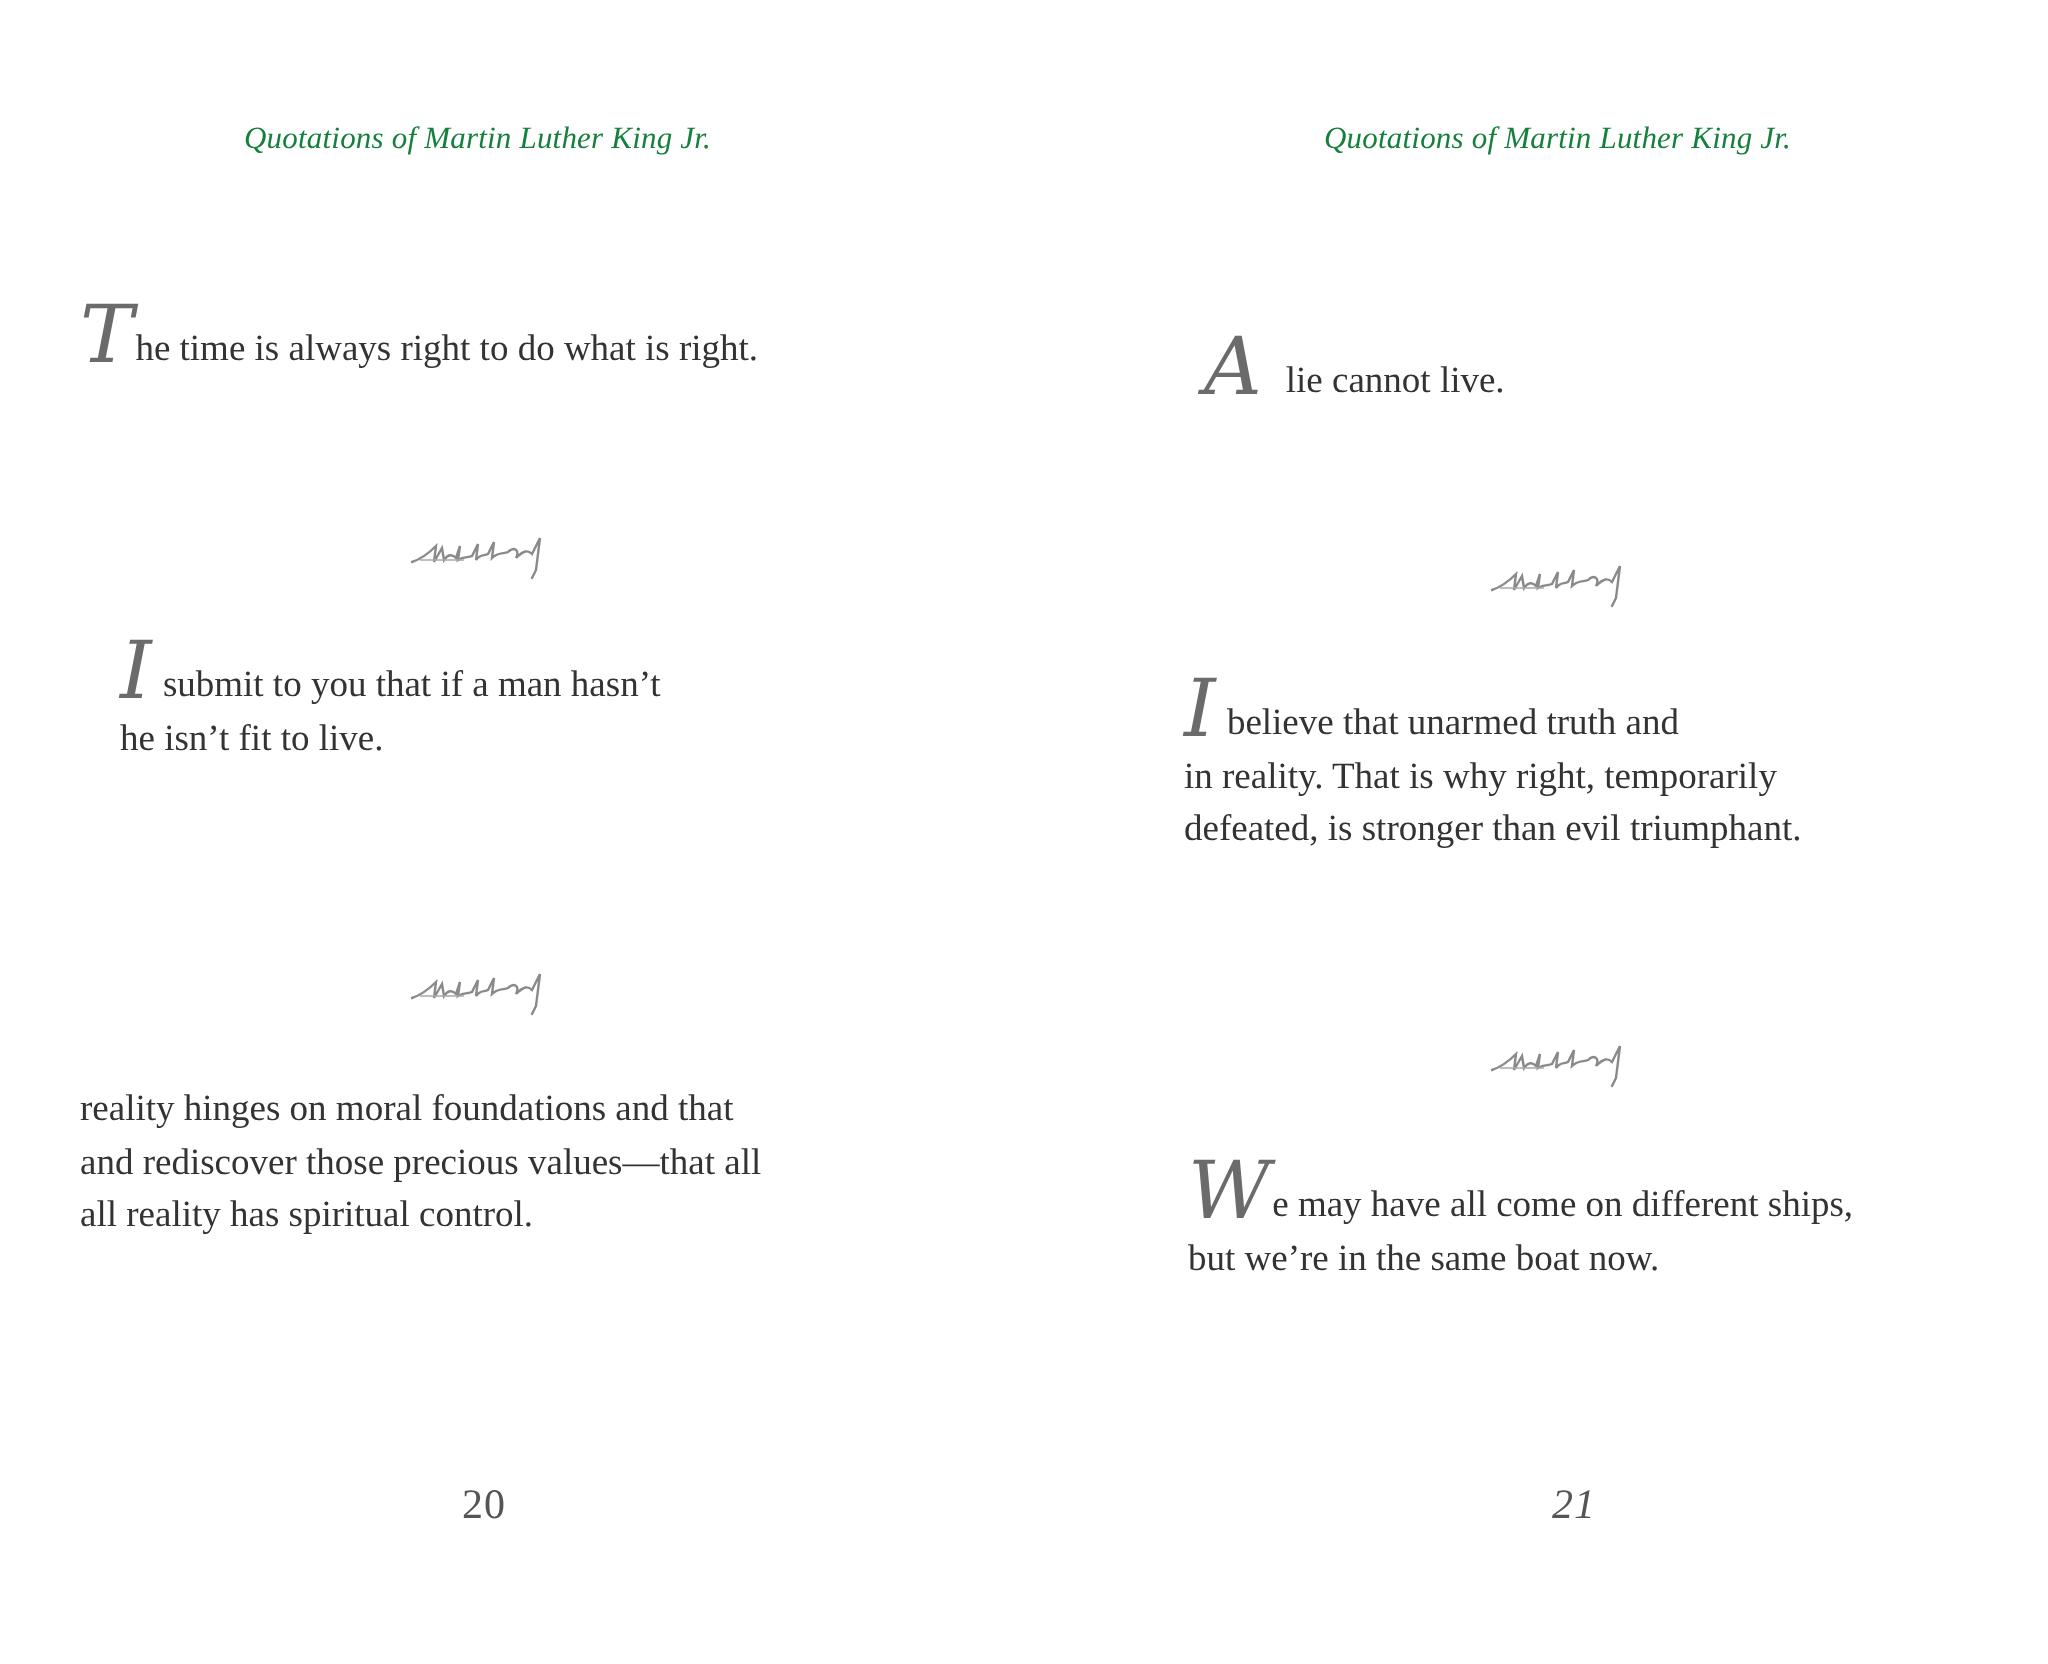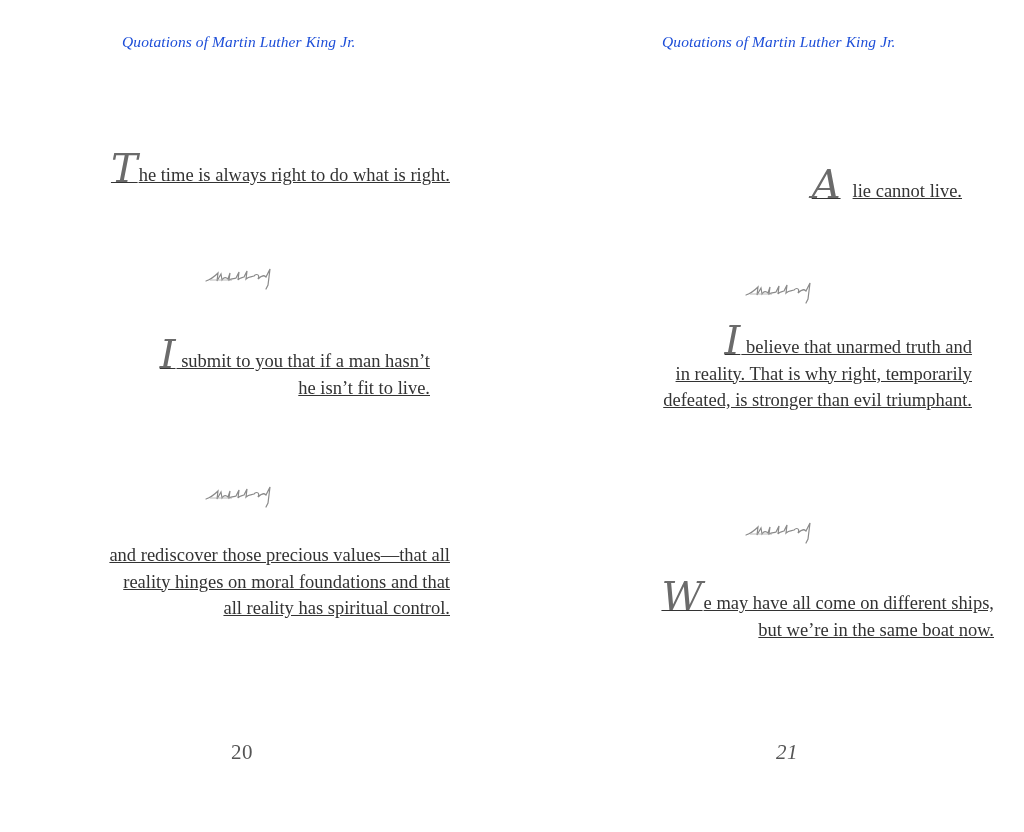--- a/index.html
+++ b/index.html
@@ -19,36 +19,35 @@
       position: absolute;
       top: 0;
       width: 512px;
       height: 832px;
     }
     .page-left { left: 0; }
     .page-right { left: 512px; }
 
     .running-header {
       position: absolute;
-      top: 33px;
+      top: 61px;
       font-style: italic;
       font-size: 15.5px;
-      color: #1d4ed8;
+      color: #15803d;
       letter-spacing: 0.1px;
     }
     .page-left .running-header { left: 122px; }
     .page-right .running-header { left: 150px; }
 
     .quote {
       position: absolute;
-      text-align: right;
+      text-align: left;
       font-size: 18.5px;
       line-height: 26.5px;
       color: #333333;
-      text-decoration: underline;
     }
     .dropcap {
       font-family: "DejaVu Serif", "Liberation Serif", serif;
       font-style: italic;
       font-size: 40px;
       line-height: 0;
       color: #6b6b6b;
       vertical-align: -1px;
       margin-right: 1px;
       font-weight: normal;
@@ -80,56 +79,56 @@
     <span class="dropcap">T</span><span>he time is always right to do what is right.</span>
   </div>
 
   <div class="signature" style="top:263px; left:202px;">
     <svg viewBox="0 0 80 28">
       <path d="M4 18 C10 16, 14 12, 16 10 L15 18 L19 11 L20 17 C22 14, 24 14, 26 16 L28 10 L27 17 C30 15, 32 16, 34 15 L37 9 L36 17 C38 14, 40 15, 42 14 L45 8 L44 16 C47 13, 50 14, 52 13 C55 10, 58 12, 56 16 C60 12, 62 12, 64 14 L68 6 L66 22 L64 26" fill="none" stroke="#8a8a8a" stroke-width="1.2" stroke-linecap="round"></path>
       <path d="M8 17 L30 17" fill="none" stroke="#a8a8a8" stroke-width="0.8"></path>
     </svg>
   </div>
 
-  <div class="quote" style="top:348px; left:60px; width:370px;">
+  <div class="quote" style="top:330px; left:60px; width:370px;">
     <div><span class="dropcap">I</span><span> submit to you that if a man hasn’t</span></div>
     <div>he isn’t fit to live.</div>
   </div>
 
   <div class="signature" style="top:481px; left:202px;">
     <svg viewBox="0 0 80 28">
       <path d="M4 18 C10 16, 14 12, 16 10 L15 18 L19 11 L20 17 C22 14, 24 14, 26 16 L28 10 L27 17 C30 15, 32 16, 34 15 L37 9 L36 17 C38 14, 40 15, 42 14 L45 8 L44 16 C47 13, 50 14, 52 13 C55 10, 58 12, 56 16 C60 12, 62 12, 64 14 L68 6 L66 22 L64 26" fill="none" stroke="#8a8a8a" stroke-width="1.2" stroke-linecap="round"></path>
       <path d="M8 17 L30 17" fill="none" stroke="#a8a8a8" stroke-width="0.8"></path>
     </svg>
   </div>
 
   <div class="quote" style="top:542px; left:40px; width:410px;">
+    <div>reality hinges on moral foundations and that</div>
     <div>and rediscover those precious values—that all</div>
-    <div>reality hinges on moral foundations and that</div>
     <div>all reality has spiritual control.</div>
   </div>
 
   <div class="page-number" style="left:231px;">20</div>
 </div>
 
 <div class="page page-right">
   <div class="running-header">Quotations of Martin Luther King Jr.</div>
 
   <div class="quote" style="top:178px; left:90px; width:360px;">
     <span class="dropcap spaced">A</span><span>lie cannot live.</span>
   </div>
 
   <div class="signature" style="top:277px; left:230px;">
     <svg viewBox="0 0 80 28">
       <path d="M4 18 C10 16, 14 12, 16 10 L15 18 L19 11 L20 17 C22 14, 24 14, 26 16 L28 10 L27 17 C30 15, 32 16, 34 15 L37 9 L36 17 C38 14, 40 15, 42 14 L45 8 L44 16 C47 13, 50 14, 52 13 C55 10, 58 12, 56 16 C60 12, 62 12, 64 14 L68 6 L66 22 L64 26" fill="none" stroke="#8a8a8a" stroke-width="1.2" stroke-linecap="round"></path>
       <path d="M8 17 L30 17" fill="none" stroke="#a8a8a8" stroke-width="0.8"></path>
     </svg>
   </div>
 
-  <div class="quote" style="top:334px; left:80px; width:380px;">
+  <div class="quote" style="top:349px; left:80px; width:380px;">
     <div><span class="dropcap">I</span><span> believe that unarmed truth and</span></div>
     <div>in reality. That is why right, temporarily</div>
     <div>defeated, is stronger than evil triumphant.</div>
   </div>
 
   <div class="signature" style="top:517px; left:230px;">
     <svg viewBox="0 0 80 28">
       <path d="M4 18 C10 16, 14 12, 16 10 L15 18 L19 11 L20 17 C22 14, 24 14, 26 16 L28 10 L27 17 C30 15, 32 16, 34 15 L37 9 L36 17 C38 14, 40 15, 42 14 L45 8 L44 16 C47 13, 50 14, 52 13 C55 10, 58 12, 56 16 C60 12, 62 12, 64 14 L68 6 L66 22 L64 26" fill="none" stroke="#8a8a8a" stroke-width="1.2" stroke-linecap="round"></path>
       <path d="M8 17 L30 17" fill="none" stroke="#a8a8a8" stroke-width="0.8"></path>
     </svg>

